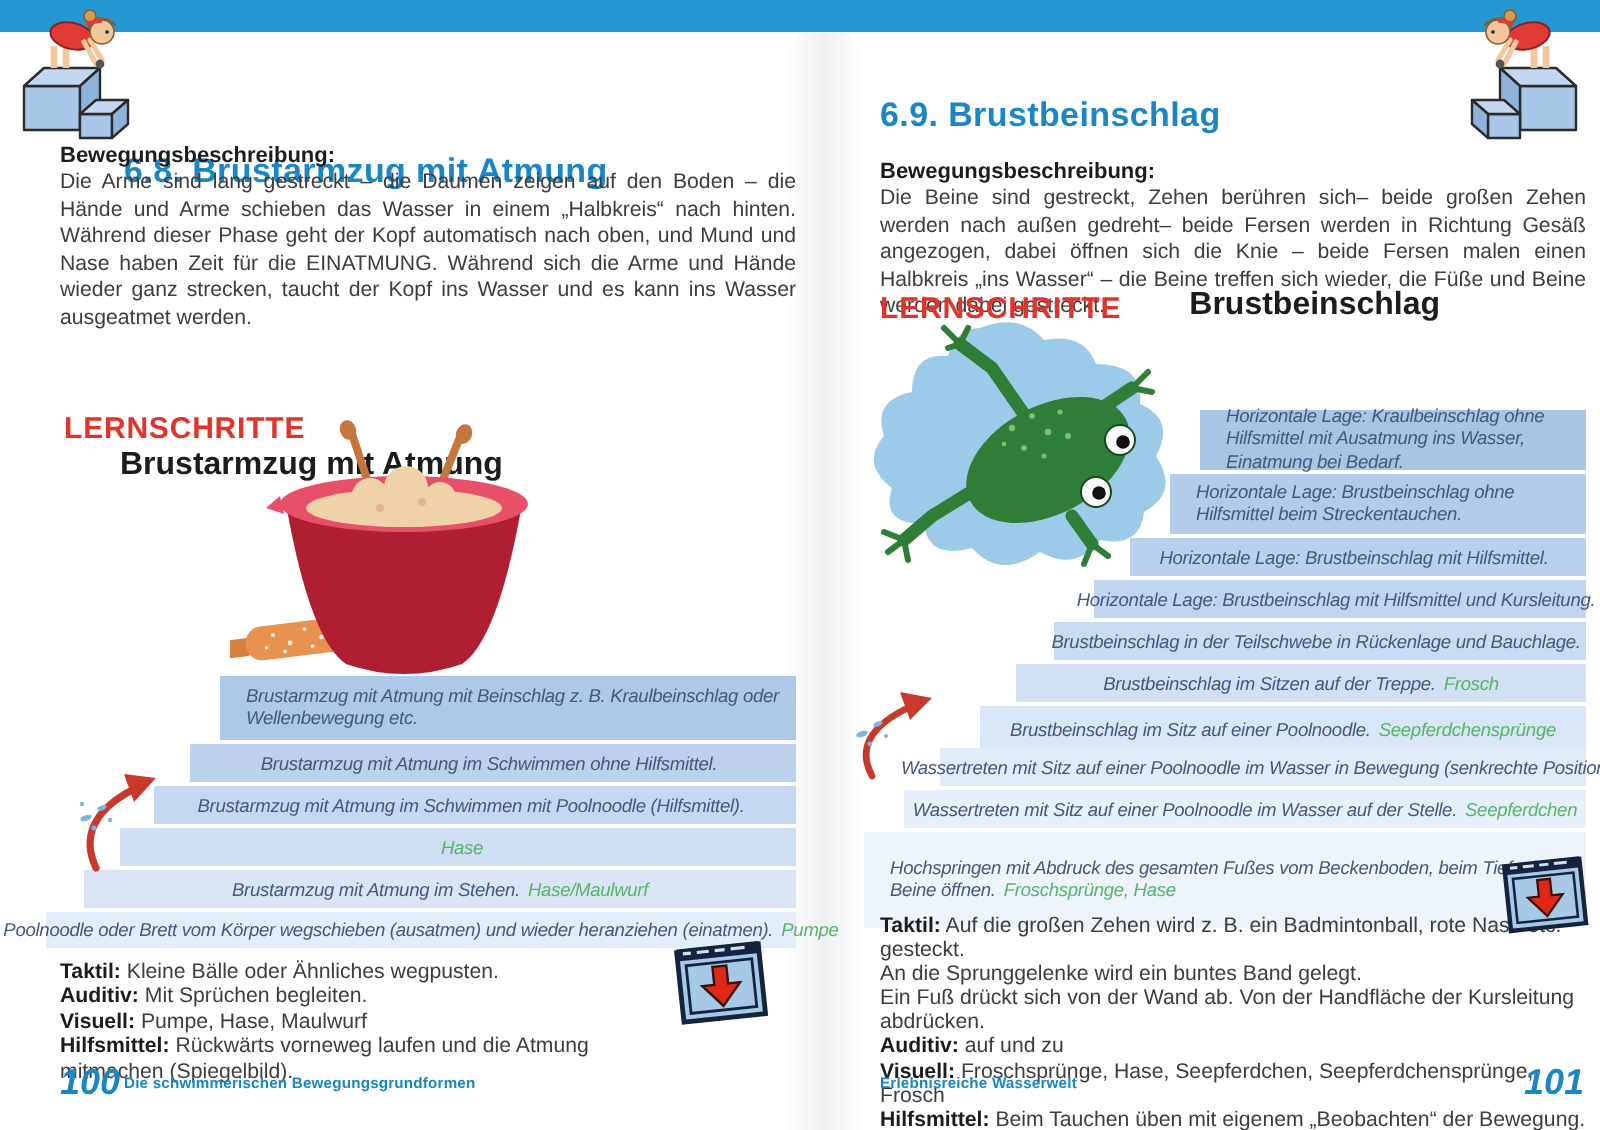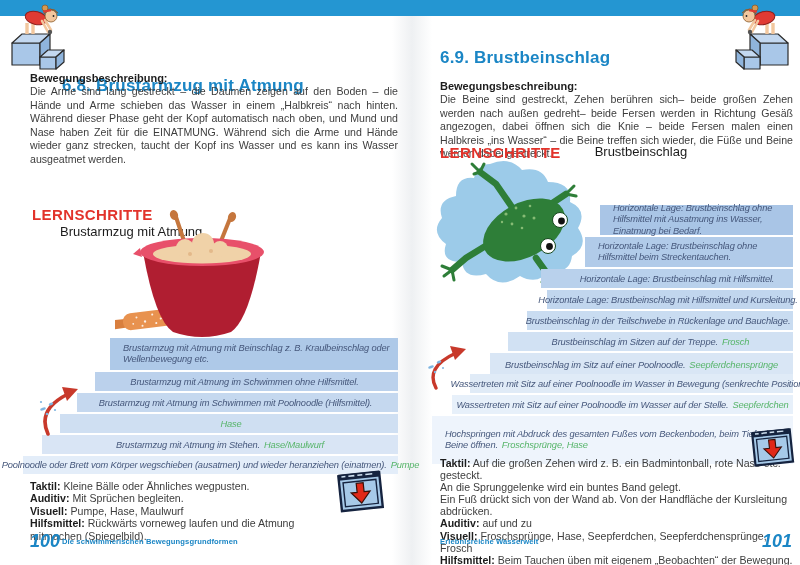--- a/index.html
+++ b/index.html
@@ -13,41 +13,41 @@
   .gutter{position:absolute;left:392px;top:16px;width:40px;height:549px;
     background:linear-gradient(90deg,rgba(90,110,130,0) 0%,rgba(90,110,130,.10) 50%,rgba(90,110,130,0) 100%);pointer-events:none;}
   .corner{position:absolute;top:1px;width:66px;height:72px;}
   .corner.left{left:6px;}
   .corner.right{left:728px;transform:scaleX(-1);}
   .abs{position:absolute;}
   h1.chapter{margin:0;font-size:17px;font-weight:bold;color:#1b86c5;letter-spacing:.2px;}
   .desc-label{font-size:11px;font-weight:bold;color:#1c1c1c;margin:0 0 1px 0;}
   .desc{font-size:10.6px;line-height:13.6px;color:#3d3d3d;text-align:justify;margin:0;}
   .lern{font-size:15px;font-weight:bold;color:#e2332b;letter-spacing:.4px;margin:0;}
-  .lern-topic{font-size:13px;font-weight:normal;color:#1c1c1c;margin:1px 0 0 0;padding-left:28px;}
+  .lern-topic{font-size:16px;font-weight:bold;color:#1c1c1c;margin:1px 0 0 0;padding-left:28px;}
   .lern-topic.inline{display:inline;margin-left:6px;vertical-align:2px;}
   
   .steps{position:absolute;}
   .bar{position:absolute;right:0;display:flex;align-items:center;justify-content:center;
        font-style:italic;font-size:9.3px;letter-spacing:-.15px;color:#46587c;white-space:nowrap;}
   .bar .animal{color:#57b56a;margin-left:4px;}
   .bar.ml{white-space:normal;justify-content:flex-start;text-align:left;padding-left:13px;box-sizing:border-box;line-height:11.5px;}
   
   .lsteps{left:23px;top:338px;width:375px;height:172px;}
   .lsteps .s0{top:0;height:32px;width:288px;background:#aec9e8;}
   .lsteps .s1{top:34px;height:19px;width:303px;background:#bbd1ec;}
   .lsteps .s2{top:55px;height:19px;width:321px;background:#c5d8ef;}
   .lsteps .s3{top:76px;height:19px;width:338px;background:#cfdff2;}
   .lsteps .s4{top:97px;height:19px;width:356px;background:#d9e5f5;}
   .lsteps .s5{top:118px;height:18px;width:375px;background:#e3edf9;}
   
   .rsteps{left:432px;top:205px;width:361px;height:245px;}
   .rsteps .r0{top:0;height:30px;width:193px;background:#a9c5e6;}
   .rsteps .r1{top:32px;height:30px;width:208px;background:#b1cbe9;}
-  .rsteps .r2{top:64px;height:19px;width:228px;background:#b9d1ec;padding-left:24px;}
+  .rsteps .r2{top:64px;height:19px;width:228px;background:#b9d1ec;}
   .rsteps .r3{top:85px;height:19px;width:246px;background:#c1d6ee;}
   .rsteps .r4{top:106px;height:19px;width:266px;background:#c9dcf1;}
   .rsteps .r5{top:127px;height:19px;width:285px;background:#d1e1f3;}
   .rsteps .r6{top:148px;height:24px;width:303px;background:#d9e6f5;}
   .rsteps .r7{top:169px;height:19px;width:323px;background:#e0ebf7;}
   .rsteps .r8{top:190px;height:19px;width:341px;background:#e7f0fa;}
   .rsteps .r9{top:211px;height:48px;width:361px;background:#eef4fc;}
   .sensory{font-size:10.6px;line-height:12.4px;color:#3d3d3d;}
   .sensory b{color:#1c1c1c;}
   .footer-num{font-size:18px;font-weight:bold;color:#1b86c5;font-style:italic;}
@@ -252,21 +252,21 @@
       <circle cx="72" cy="64" r="1.2"></circle>
   </g>
   <circle cx="130" cy="62" r="7.5" fill="#ffffff" stroke="#16481e" stroke-width="1"></circle>
   <circle cx="131.5" cy="63" r="3.4" fill="#111"></circle>
   <circle cx="118" cy="88" r="7.5" fill="#ffffff" stroke="#16481e" stroke-width="1"></circle>
   <circle cx="119.5" cy="88.5" r="3.4" fill="#111"></circle>
 </svg>
 
 <div class="steps rsteps">
   <div class="bar r0 ml">
-      <span><span>Horizontale Lage: Brustbeinschlag ohne Hilfsmittel mit Ausatmung ins Wasser, Einatmung bei Bedarf.</span><span class="animal"></span></span>
+      <span><span>Horizontale Lage: Kraulbeinschlag ohne Hilfsmittel mit Ausatmung ins Wasser, Einatmung bei Bedarf.</span><span class="animal"></span></span>
     </div>
   <div class="bar r1 ml">
       <span><span>Horizontale Lage: Brustbeinschlag ohne Hilfsmittel beim Streckentauchen.</span><span class="animal"></span></span>
     </div>
   <div class="bar r2">
       <span>Horizontale Lage: Brustbeinschlag mit Hilfsmittel.</span>
       <span class="animal"></span>
     </div>
   <div class="bar r3">
       <span>Horizontale Lage: Brustbeinschlag mit Hilfsmittel und Kursleitung.</span>

